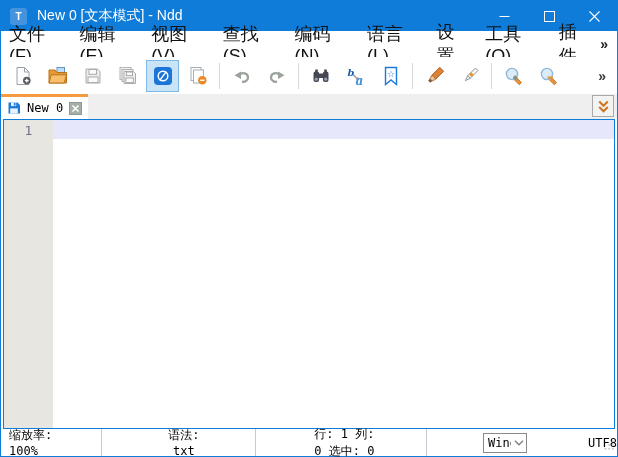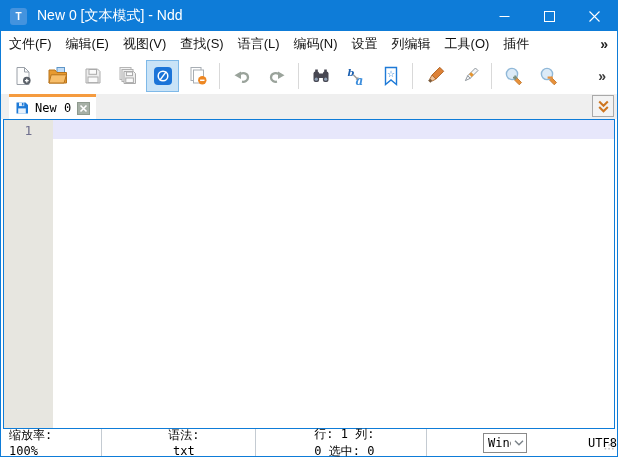--- a/index.html
+++ b/index.html
@@ -15,31 +15,31 @@
   
   .titlebar{ height:30px; background:#0E7CD8; display:flex; align-items:center; flex:0 0 auto; }
   .app-icon{ width:17px; height:17px; margin-left:9px; background:#4493DE; border-radius:3px;
     display:flex; align-items:center; justify-content:center;
     color:#fff; font-size:10px; font-weight:bold; }
   .title-text{ margin-left:10px; color:#fff; font-size:14px; }
   .win-controls{ margin-left:auto; display:flex; height:100%; }
   .win-btn{ width:45px; height:100%; display:flex; align-items:center; justify-content:center; }
   
   .menubar{ height:26px; background:#fff; display:flex; align-items:center; flex:0 0 auto; padding-left:1px; }
-  .menu-item{ padding:12px 7px; height:100%; display:flex; align-items:center; font-size:13px; color:#111; cursor:default; }
+  .menu-item{ padding:12px 7px; height:100%; display:flex; align-items:center; font-size:18px; color:#111; cursor:default; }
   .menu-overflow{ margin-left:auto; padding-right:9px; font-size:14px; font-weight:bold; color:#222; }
   
   .toolbar{ height:37px; background:#fff; display:flex; align-items:center; padding-left:4px; flex:0 0 auto; }
   .tool-btn{ width:33px; height:32px; margin:0 1px; display:flex; align-items:center; justify-content:center; border:1px solid transparent; }
   .tool-btn.active{ background:#C9E3F7; border:1px solid #7FB9E8; }
   .tool-sep{ width:1px; height:26px; background:#D9D9D9; margin:0 4px; flex:0 0 auto; }
   .toolbar-overflow{ margin-left:auto; padding-right:11px; font-size:14px; font-weight:bold; color:#3a3a3a; }
   
   .tabbar{ height:25px; background:#EFEFEF; display:flex; align-items:stretch; flex:0 0 auto; position:relative; }
-  .tab{ margin-left:8px; background:#fff; border-top:3px solid #F59B3F; display:flex; align-items:center; padding:0 6px; gap:6px; }
+  .tab{ margin-left:0; background:#fff; border-top:3px solid #F59B3F; display:flex; align-items:center; padding:0 6px; gap:6px; }
   .tab-label{ font-family:"DejaVu Sans Mono", monospace; font-size:12px; color:#000; }
   .tab-list-btn{ position:absolute; right:3px; top:1px; width:22px; height:22px;
     border:1px solid #A9A9A9; background:#F3F3F3; display:flex; align-items:center; justify-content:center; }
   
   .editor-wrap{ flex:1 1 auto; margin:0 2px; border:1px solid #0E7CD8; display:flex; background:#fff; overflow:hidden; }
   .gutter{ width:49px; background:#E7E6E0; flex:0 0 auto; text-align:center;
     font-family:"DejaVu Sans Mono", monospace; font-size:13px; color:#70708E; padding-top:1px; }
   .gutter .line-number{ height:19px; line-height:19px; }
   .editor-content{ flex:1 1 auto; }
   .current-line{ height:19px; background:#E7E7FB; }
@@ -85,24 +85,23 @@
           </svg>
       </div>
     </div>
   </div>
 
   <div class="menubar">
     <div class="menu-item">文件(F)</div>
     <div class="menu-item">编辑(E)</div>
     <div class="menu-item">视图(V)</div>
     <div class="menu-item">查找(S)</div>
+    <div class="menu-item">编码(N)</div>
     <div class="menu-item">语言(L)</div>
-    <div class="menu-item">编码(N)</div>
     <div class="menu-item">设置</div>
-    <div class="menu-item">列编辑</div>
     <div class="menu-item">工具(O)</div>
     <div class="menu-item">插件</div>
     <div class="menu-overflow">»</div>
   </div>
 
   <div class="toolbar">
 
     <div class="tool-btn">
       <svg width="20" height="20" viewBox="0 0 20 20">
         <path d="M4 1.5h7.5L16 6v12.5H4z" fill="#fdfdfd" stroke="#9AA0A8"></path>

